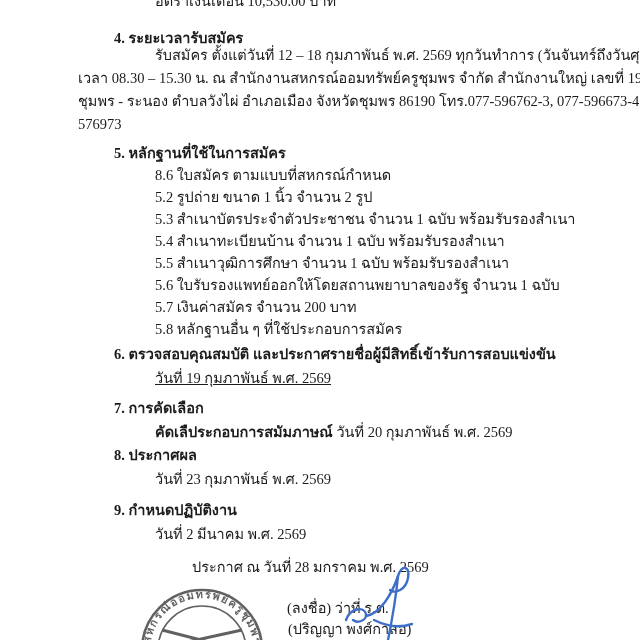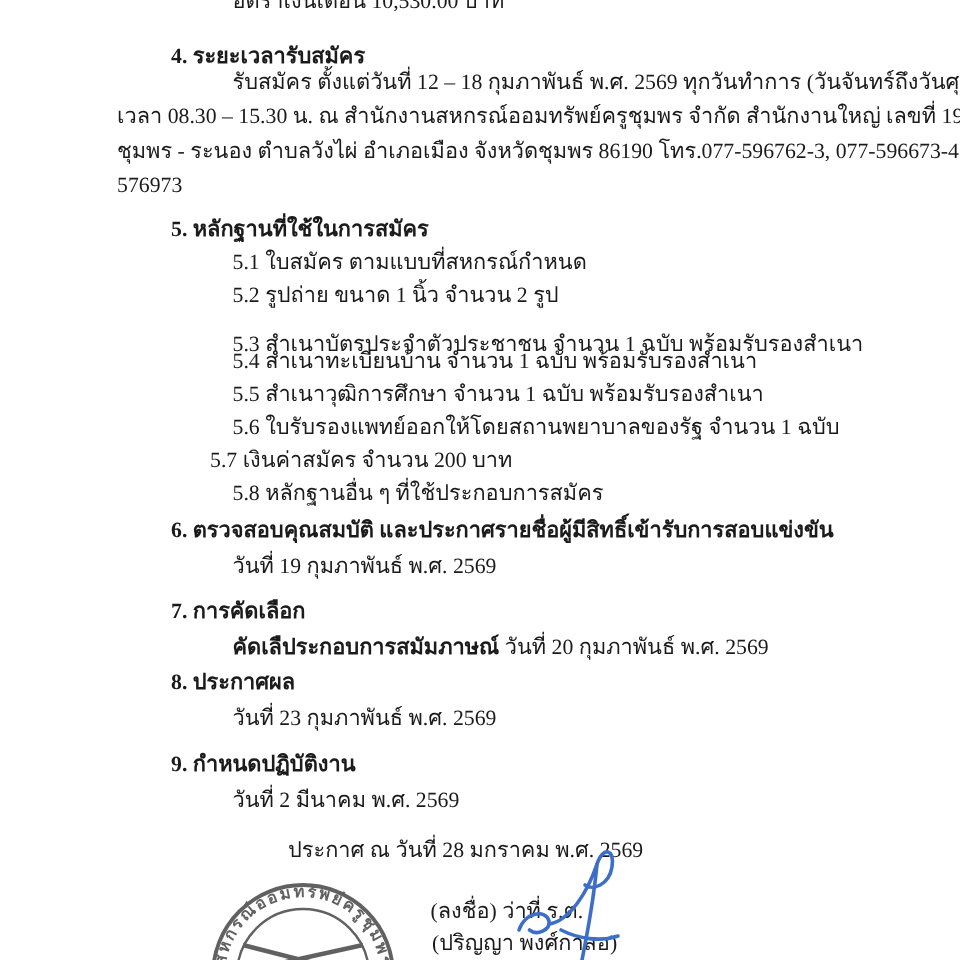--- a/index.html
+++ b/index.html
@@ -44,31 +44,31 @@
 
 <div class="line" style="left:155px; top:-9px;">อัตราเงินเดือน 10,530.00 บาท</div>
 
 <div class="line bold" style="left:114px; top:28px;">4. ระยะเวลารับสมัคร</div>
 <div class="line" style="left:155px; top:45px;">รับสมัคร ตั้งแต่วันที่ 12 – 18  กุมภาพันธ์ พ.ศ. 2569  ทุกวันทำการ (วันจันทร์ถึงวันศุกร์) ระหว่าง</div>
 <div class="line" style="left:78px; top:68px;">เวลา 08.30 – 15.30 น.  ณ สำนักงานสหกรณ์ออมทรัพย์ครูชุมพร จำกัด  สำนักงานใหญ่ เลขที่ 19/3 หมู่ที่ 4 ถนน</div>
 <div class="line" style="left:78px; top:91px;">ชุมพร - ระนอง ตำบลวังไผ่ อำเภอเมือง จังหวัดชุมพร  86190  โทร.077-596762-3, 077-596673-4 โทรสาร 077 –</div>
 <div class="line" style="left:78px; top:114px;">576973</div>
 
 <div class="line bold" style="left:114px; top:143px;">5. หลักฐานที่ใช้ในการสมัคร</div>
-<div class="line" style="left:155px; top:165px;">5.1 ใบสมัคร ตามแบบที่สหกรณ์กำหนด</div>
+<div class="line" style="left:155px; top:165px;">8.6 ใบสมัคร ตามแบบที่สหกรณ์กำหนด</div>
 <div class="line" style="left:155px; top:187px;text-align:right;">5.2 รูปถ่าย ขนาด 1 นิ้ว จำนวน 2 รูป</div>
-<div class="line" style="left:155px; top:220px;font-family:Liberation Serif, serif;">5.3 สำเนาบัตรประจำตัวประชาชน จำนวน 1 ฉบับ พร้อมรับรองสำเนา</div>
+<div class="line" style="left:155px; top:209px;font-family:Liberation Serif, serif;">5.3 สำเนาบัตรประจำตัวประชาชน จำนวน 1 ฉบับ พร้อมรับรองสำเนา</div>
 <div class="line" style="left:155px; top:231px;">5.4 สำเนาทะเบียนบ้าน จำนวน 1 ฉบับ พร้อมรับรองสำเนา</div>
 <div class="line" style="left:155px; top:253px;">5.5 สำเนาวุฒิการศึกษา จำนวน 1 ฉบับ พร้อมรับรองสำเนา</div>
 <div class="line" style="left:155px; top:275px;">5.6 ใบรับรองแพทย์ออกให้โดยสถานพยาบาลของรัฐ จำนวน 1 ฉบับ</div>
-<div class="line" style="left:140px; top:297px;text-align:center;">5.7 เงินค่าสมัคร จำนวน 200 บาท</div>
+<div class="line" style="left:155px; top:297px;text-align:center;">5.7 เงินค่าสมัคร จำนวน 200 บาท</div>
 <div class="line" style="left:155px; top:319px;">5.8 หลักฐานอื่น ๆ ที่ใช้ประกอบการสมัคร</div>
 
 <div class="line bold" style="left:114px; top:344px;">6. ตรวจสอบคุณสมบัติ และประกาศรายชื่อผู้มีสิทธิ์เข้ารับการสอบแข่งขัน</div>
-<div class="line" style="left:155px; top:368px;">วันที่ 19 กุมภาพันธ์ พ.ศ. 2569</div>
+<div class="line" style="left:155px; top:368px;text-decoration:underline;">วันที่ 19 กุมภาพันธ์ พ.ศ. 2569</div>
 
 <div class="line bold" style="left:114px; top:398px;">7. การคัดเลือก</div>
 <div class="line" style="left:155px; top:422px;">
   <span class="bold">คัดเลืประกอบการสมัมภาษณ์</span><span> วันที่ 20 กุมภาพันธ์ พ.ศ. 2569</span>
 </div>
 
 <div class="line bold" style="left:114px; top:445px;">8. ประกาศผล</div>
 <div class="line" style="left:155px; top:469px;">วันที่ 23 กุมภาพันธ์ พ.ศ. 2569</div>
 
 <div class="line bold" style="left:114px; top:500px;">9. กำหนดปฏิบัติงาน</div>

